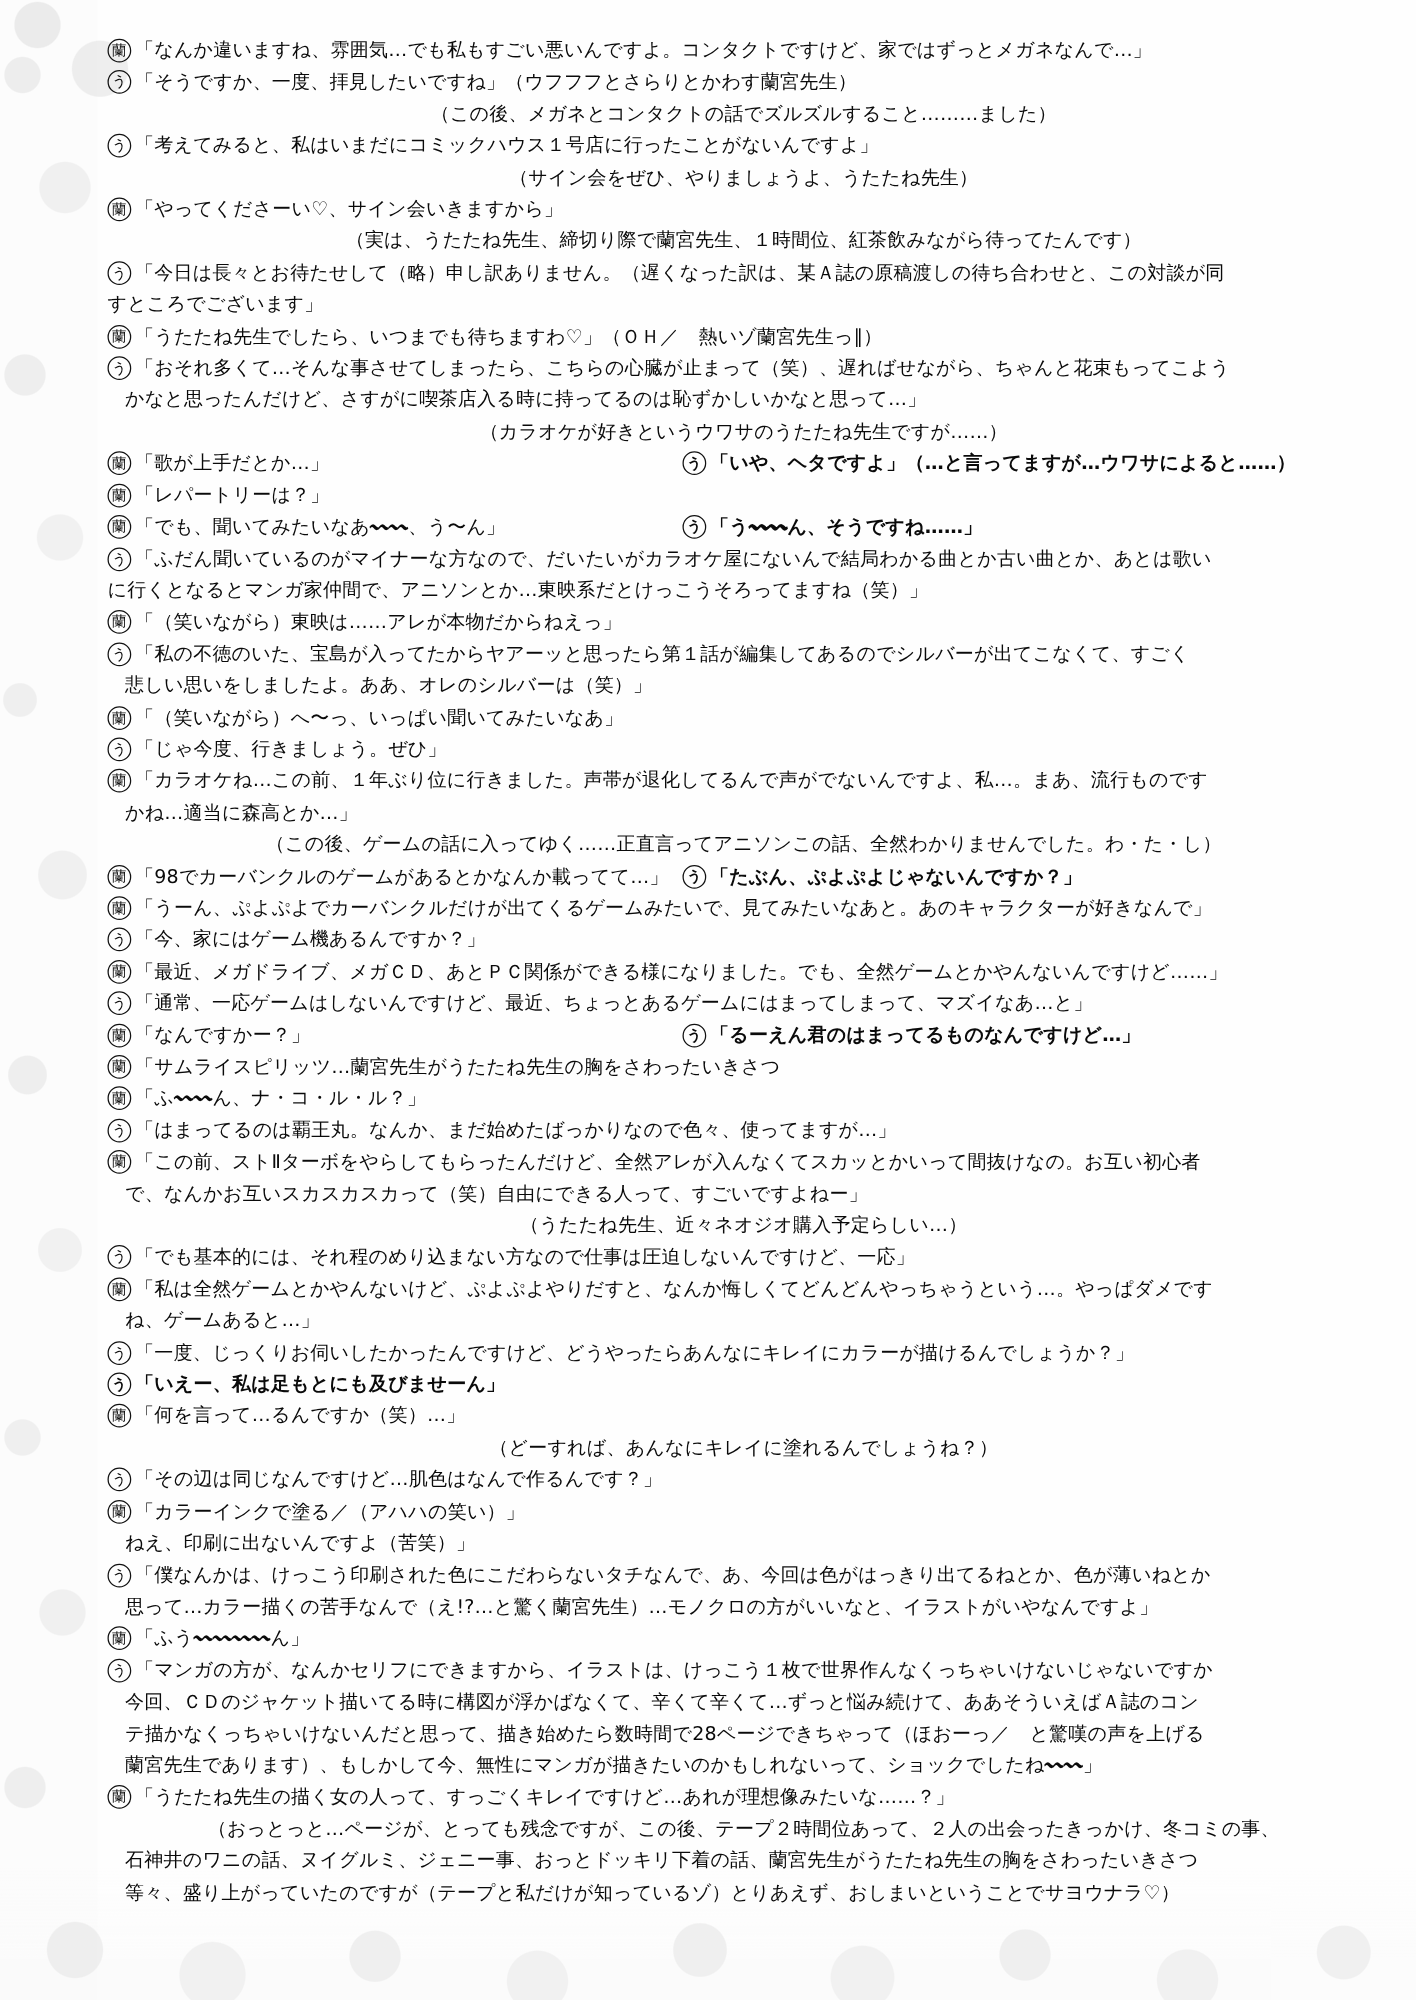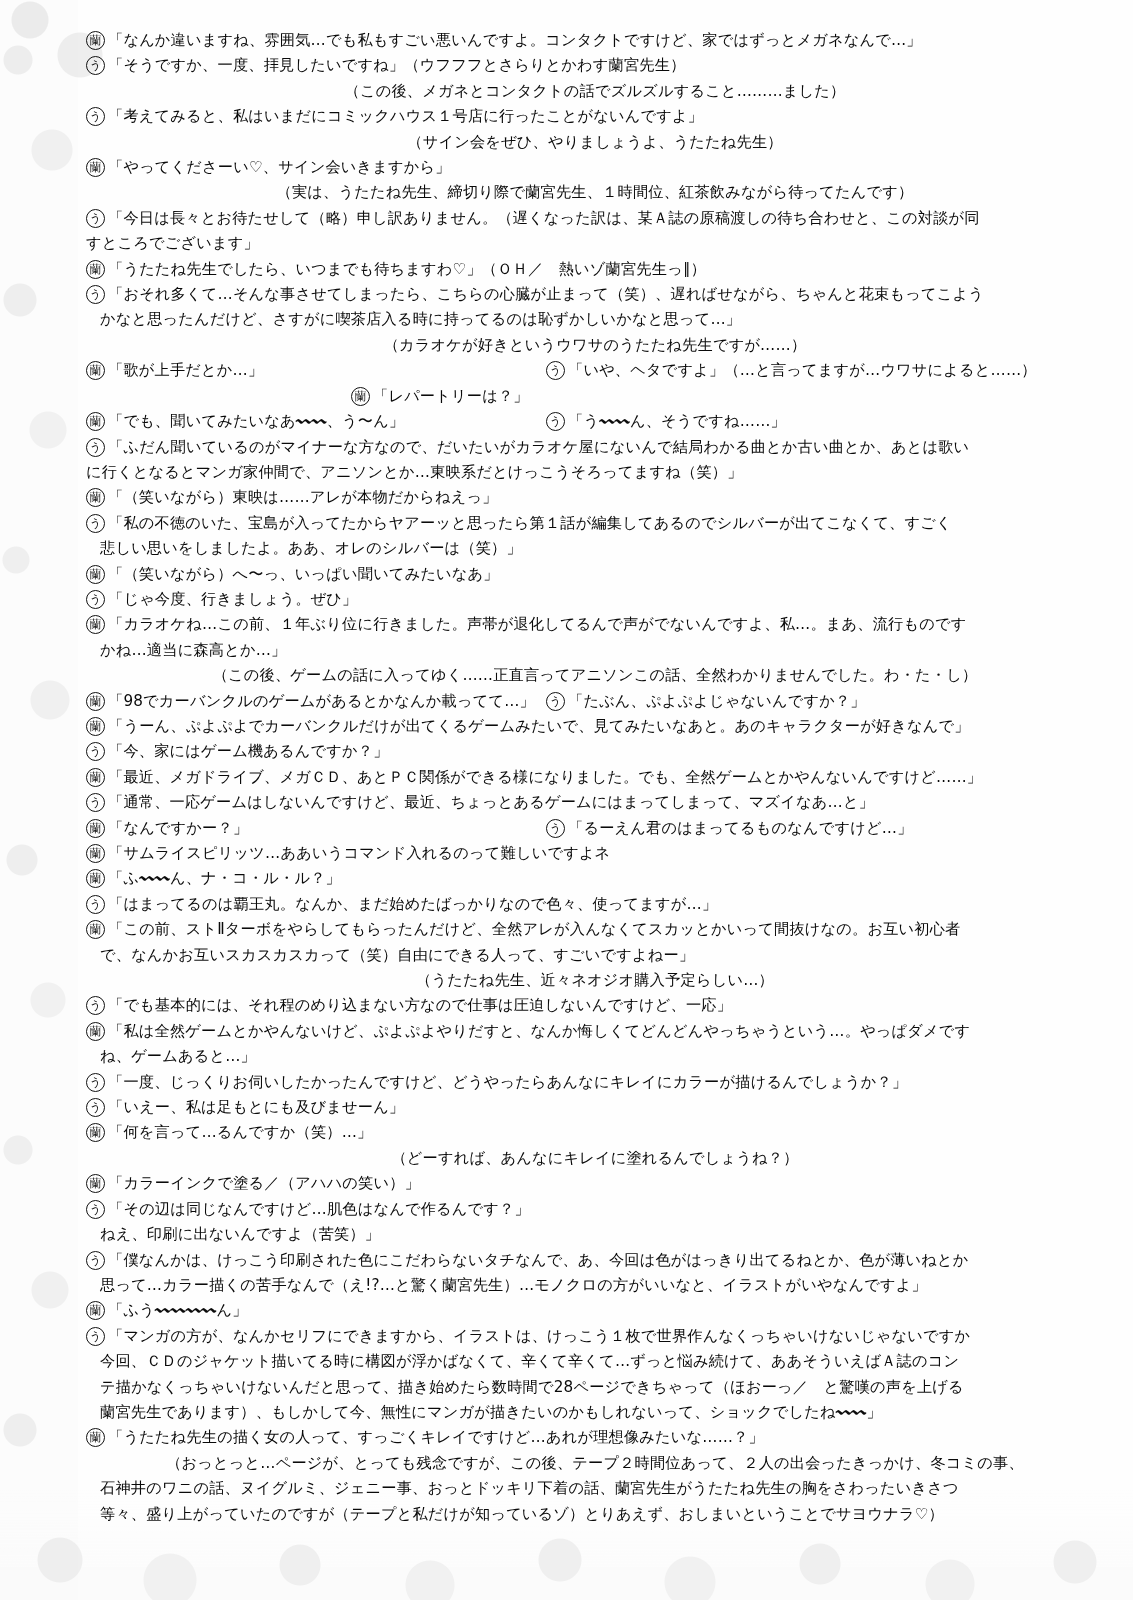--- a/index.html
+++ b/index.html
@@ -83,27 +83,27 @@
     padding-left: 28px;
     text-align: center;
   }
   .line.indent2 {
     padding-left: 14px;
   }
 
   .speaker-row {
     display: flex;
     align-items: flex-start;
-    justify-content: center;
   }
   .speaker-row .col-a {
     flex: 0 0 460px;
   }
   .speaker-row .col-b {
     flex: 1 1 auto;
+    font-weight: bold;
   }
 
   .mark {
     display: inline-block;
     width: 17px;
     height: 17px;
     line-height: 17px;
     text-align: center;
     font-size: 11.5px;
     border-radius: 50%;
@@ -147,35 +147,35 @@
       <div class="line"><span class="mark">う</span><span>「じゃ今度、行きましょう。ぜひ」</span></div>
       <div class="line"><span class="mark">蘭</span><span>「カラオケね…この前、１年ぶり位に行きました。声帯が退化してるんで声がでないんですよ、私…。まあ、流行ものです</span></div>
       <div class="line indent2"><span>かね…適当に森高とか…」</span></div>
       <div class="line indent"><span>（この後、ゲームの話に入ってゆく……正直言ってアニソンこの話、全然わかりませんでした。わ・た・し）</span></div>
       <div class="line speaker-row"><div class="col-a"><span class="mark">蘭</span><span>「98でカーバンクルのゲームがあるとかなんか載ってて…」</span></div><div class="col-b"><span class="mark">う</span><span>「たぶん、ぷよぷよじゃないんですか？」</span></div></div>
       <div class="line"><span class="mark">蘭</span><span>「うーん、ぷよぷよでカーバンクルだけが出てくるゲームみたいで、見てみたいなあと。あのキャラクターが好きなんで」</span></div>
       <div class="line"><span class="mark">う</span><span>「今、家にはゲーム機あるんですか？」</span></div>
       <div class="line"><span class="mark">蘭</span><span>「最近、メガドライブ、メガＣＤ、あとＰＣ関係ができる様になりました。でも、全然ゲームとかやんないんですけど……」</span></div>
       <div class="line"><span class="mark">う</span><span>「通常、一応ゲームはしないんですけど、最近、ちょっとあるゲームにはまってしまって、マズイなあ…と」</span></div>
       <div class="line speaker-row"><div class="col-a"><span class="mark">蘭</span><span>「なんですかー？」</span></div><div class="col-b"><span class="mark">う</span><span>「るーえん君のはまってるものなんですけど…」</span></div></div>
-      <div class="line"><span class="mark">蘭</span><span>「サムライスピリッツ…ああいうコマンド入れるのって難しいですよネ</span></div>
+      <div class="line"><span class="mark">蘭</span><span>「サムライスピリッツ…蘭宮先生がうたたね先生の胸をさわったいきさつ</span></div>
       <div class="line"><span class="mark">蘭</span><span>「ふ〰〰ん、ナ・コ・ル・ル？」</span></div>
       <div class="line"><span class="mark">う</span><span>「はまってるのは覇王丸。なんか、まだ始めたばっかりなので色々、使ってますが…」</span></div>
       <div class="line"><span class="mark">蘭</span><span>「この前、ストⅡターボをやらしてもらったんだけど、全然アレが入んなくてスカッとかいって間抜けなの。お互い初心者</span></div>
       <div class="line indent2"><span>で、なんかお互いスカスカスカって（笑）自由にできる人って、すごいですよねー」</span></div>
       <div class="line indent"><span>（うたたね先生、近々ネオジオ購入予定らしい…）</span></div>
       <div class="line"><span class="mark">う</span><span>「でも基本的には、それ程のめり込まない方なので仕事は圧迫しないんですけど、一応」</span></div>
       <div class="line"><span class="mark">蘭</span><span>「私は全然ゲームとかやんないけど、ぷよぷよやりだすと、なんか悔しくてどんどんやっちゃうという…。やっぱダメです</span></div>
       <div class="line indent2"><span>ね、ゲームあると…」</span></div>
       <div class="line"><span class="mark">う</span><span>「一度、じっくりお伺いしたかったんですけど、どうやったらあんなにキレイにカラーが描けるんでしょうか？」</span></div>
       <div class="line speaker-row"><div class="col-b"><span class="mark">う</span><span>「いえー、私は足もとにも及びませーん」</span></div></div>
       <div class="line"><span class="mark">蘭</span><span>「何を言って…るんですか（笑）…」</span></div>
       <div class="line indent"><span>（どーすれば、あんなにキレイに塗れるんでしょうね？）</span></div>
+      <div class="line"><span class="mark">う</span><span>「その辺は同じなんですけど…肌色はなんで作るんです？」</span></div>
       <div class="line"><span class="mark">蘭</span><span>「カラーインクで塗る／（アハハの笑い）」</span></div>
-      <div class="line"><span class="mark">う</span><span>「その辺は同じなんですけど…肌色はなんで作るんです？」</span></div>
       <div class="line indent2"><span>ねえ、印刷に出ないんですよ（苦笑）」</span></div>
       <div class="line"><span class="mark">う</span><span>「僕なんかは、けっこう印刷された色にこだわらないタチなんで、あ、今回は色がはっきり出てるねとか、色が薄いねとか</span></div>
       <div class="line indent2"><span>思って…カラー描くの苦手なんで（え!?…と驚く蘭宮先生）…モノクロの方がいいなと、イラストがいやなんですよ」</span></div>
       <div class="line"><span class="mark">蘭</span><span>「ふう〰〰〰〰ん」</span></div>
       <div class="line"><span class="mark">う</span><span>「マンガの方が、なんかセリフにできますから、イラストは、けっこう１枚で世界作んなくっちゃいけないじゃないですか</span></div>
       <div class="line indent2"><span>今回、ＣＤのジャケット描いてる時に構図が浮かばなくて、辛くて辛くて…ずっと悩み続けて、ああそういえばＡ誌のコン</span></div>
       <div class="line indent2"><span>テ描かなくっちゃいけないんだと思って、描き始めたら数時間で28ページできちゃって（ほおーっ／　と驚嘆の声を上げる</span></div>
       <div class="line indent2"><span>蘭宮先生であります）、もしかして今、無性にマンガが描きたいのかもしれないって、ショックでしたね〰〰」</span></div>
       <div class="line"><span class="mark">蘭</span><span>「うたたね先生の描く女の人って、すっごくキレイですけど…あれが理想像みたいな……？」</span></div>
       <div class="line indent"><span>（おっとっと…ページが、とっても残念ですが、この後、テープ２時間位あって、２人の出会ったきっかけ、冬コミの事、</span></div>

